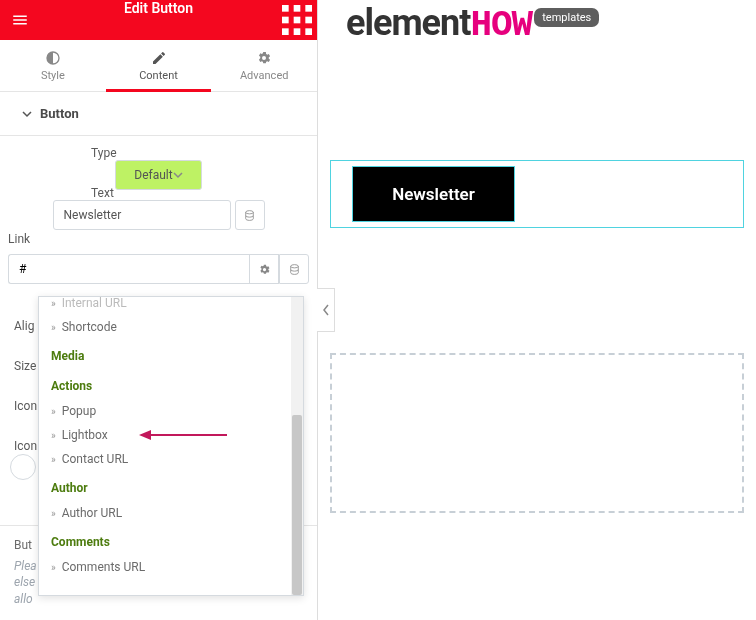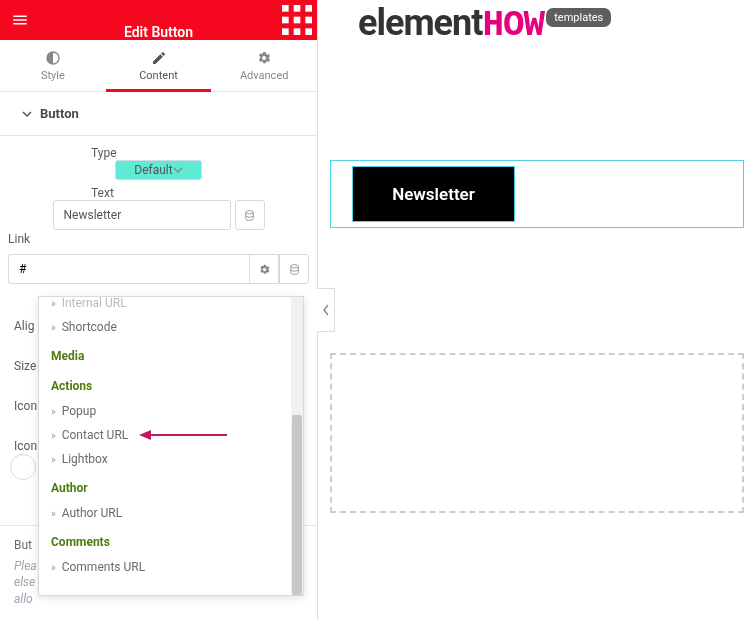--- a/index.html
+++ b/index.html
@@ -1,33 +1,33 @@
 <!DOCTYPE html>
 <html><head>
 <meta charset="utf-8">
 <style>
   * { box-sizing: border-box; margin: 0; padding: 0; font-family: -apple-system, BlinkMacSystemFont, "Segoe UI", Roboto, Arial, sans-serif; }
   body { width: 756px; height: 620px; overflow: hidden; background: #fff; display: flex; }
   .panel { width: 318px; height: 620px; border-right: 1px solid #ddd; background: #fff; position: relative; }
-  .topbar { height: 40px; background: #f4071f; display: flex; align-items: flex-end; color: #fff; }
+  .topbar { height: 40px; background: #f4071f; display: flex; align-items: flex-start; color: #fff; }
   .ham { width: 40px; height: 40px; display: flex; align-items: center; justify-content: center; cursor: pointer; }
   .ham svg { width: 18px; height: 18px; }
   .top-title { flex: 1; text-align: center; font-size: 14px; font-weight: 600; }
   .grid-ic { width: 40px; height: 40px; display: flex; align-items: center; justify-content: center; cursor: pointer; }
   .tabs { height: 52px; display: flex; border-bottom: 1px solid #e5e5e5; background: #fff; }
   .tab { flex: 1; display: flex; flex-direction: column; align-items: center; justify-content: center; gap: 3px; cursor: pointer; font-size: 11px; color: #888; position: relative; }
   .tab.active { color: #555; }
   .tab.active::after { content:""; position:absolute; bottom:-1px; left:0; right:0; height:3px; background:#f4071f; }
   .tab svg { width: 16px; height: 16px; }
   .section-head { height: 44px; display: flex; align-items: center; padding: 0 22px; border-bottom: 1px solid #e5e5e5; gap: 8px; font-size: 13px; font-weight: 700; color: #4b4b4b; cursor: pointer; }
   .ctrls { padding: 10px 14px 0; font-size: 12px; color: #5a5a5a; }
   .row { display: flex; align-items: center; height: 40px; flex-direction: column; }
   .row .lbl { width: 135px; }
   .row .ctrl { flex: 1; }
-  .select { height: 20px; border: 1px solid #d5dadf; border-radius: 3px; display:flex; align-items:center; justify-content:space-between; padding:0 18px; background:#5eead4; cursor:pointer; font-size:12px; color:#555; }
+  .select { height: 30px; border: 1px solid #d5dadf; border-radius: 3px; display:flex; align-items:center; justify-content:space-between; padding:0 18px; background:#bef264; cursor:pointer; font-size:12px; color:#555; }
   .input-wrap { display:flex; gap:4px; }
   .input { flex:1; height:30px; border:1px solid #d5dadf; border-radius:3px; padding:0 10px; font-size:12px; color:#555; }
   .iconbtn { width:30px; height:30px; border:1px solid #d5dadf; border-radius:3px; background:#fff; display:flex; align-items:center; justify-content:center; cursor:pointer; }
   .iconbtn svg { width:13px; height:13px; }
   .linkrow { padding: 6px 8px 0; }
   .linklbl { font-size:12px; color:#5a5a5a; margin-bottom:8px; }
   .linkin { display:flex; }
   .linkin input { flex:1; height:30px; border:1px solid #d5dadf; border-right:none; border-radius:3px 0 0 3px; padding:0 10px; font-size:12px; }
   .linkin .iconbtn { border-radius:0; }
   .linkin .iconbtn:last-child { border-radius:0 3px 3px 0; }
@@ -40,21 +40,21 @@
   .dd-thumb { position:absolute; left:1px; right:1px; top:118px; height:180px; background:#c7c7c7; border-radius:2px; }
   .arrow-annot { position:absolute; left:100px; top:130px; pointer-events:none; }
   .arrow-annot svg { width:90px; height:14px; }
   .hidden-rows { position:absolute; left:14px; top:306px; font-size:12px; color:#5a5a5a; }
   .hidden-rows div { height:40px; display:flex; align-items:center; }
   .slider-stub { position:absolute; left:10px; top:454px; width:26px; height:26px; border:1px solid #d5dadf; border-radius:50%; background:#fff; }
   .panel-footer { position:absolute; left:0; right:0; bottom:0; border-top:1px solid #e5e5e5; padding:12px 14px; font-size:12px; }
   .bid-lbl { color:#6b6b6b; margin-bottom:6px; }
   .bid-help { color:#9da5ae; font-style:italic; line-height:1.4; }
   .canvas { flex:1; position:relative; background:#fff; }
-  .logo { position:absolute; left:40px; top:2px; display:flex; align-items:baseline; }
+  .logo { position:absolute; left:28px; top:2px; display:flex; align-items:baseline; }
   .logo .e1 { font-size:36px; font-weight:700; color:#333; letter-spacing:-1px; }
   .logo .e2 { font-size:36px; font-weight:800; color:#e6007e; letter-spacing:-1px;font-family:Liberation Mono, monospace; }
   .badge { background:#5e5e5e; color:#fff; font-size:11px; padding:3px 8px; border-radius:7px; margin-left:2px; align-self:flex-start; margin-top:6px; }
   .sel-outline { position:absolute; left:12px; top:160px; right:12px; height:68px; border:1px solid #4fd3e0; }
   .btn-el { position:absolute; left:34px; top:166px; width:163px; height:56px; background:#000; border:1px solid #4fd3e0; color:#fff; display:flex; align-items:center; justify-content:center; font-size:17px; font-weight:600; cursor:pointer; }
   .placeholder-sec { position:absolute; left:12px; top:353px; right:12px; height:160px; border:2px dashed #c7cfd6; }
   .collapse-tab { position:absolute; left:-1px; top:288px; width:18px; height:44px; background:#fff; border:1px solid #ddd; border-left:none; display:flex; align-items:center; justify-content:center; cursor:pointer; color:#888; }
 </style>
 </head>
 <body>
@@ -173,22 +173,22 @@
     </div>
   </div>
 
   <div class="dropdown">
     <div class="dd-list">
       <div class="dd-item" style="color:#bbb;margin-top:-6px">Internal URL</div>
       <div class="dd-item">Shortcode</div>
       <div class="dd-cat">Media</div>
       <div class="dd-cat">Actions</div>
       <div class="dd-item">Popup</div>
+      <div class="dd-item">Lightbox</div>
       <div class="dd-item">Contact URL</div>
-      <div class="dd-item">Lightbox</div>
       <div class="dd-cat">Author</div>
       <div class="dd-item">Author URL</div>
       <div class="dd-cat">Comments</div>
       <div class="dd-item">Comments URL</div>
     </div>
     <div class="dd-scroll">
       <div class="dd-thumb"></div>
     </div>
 
     <div class="arrow-annot">

